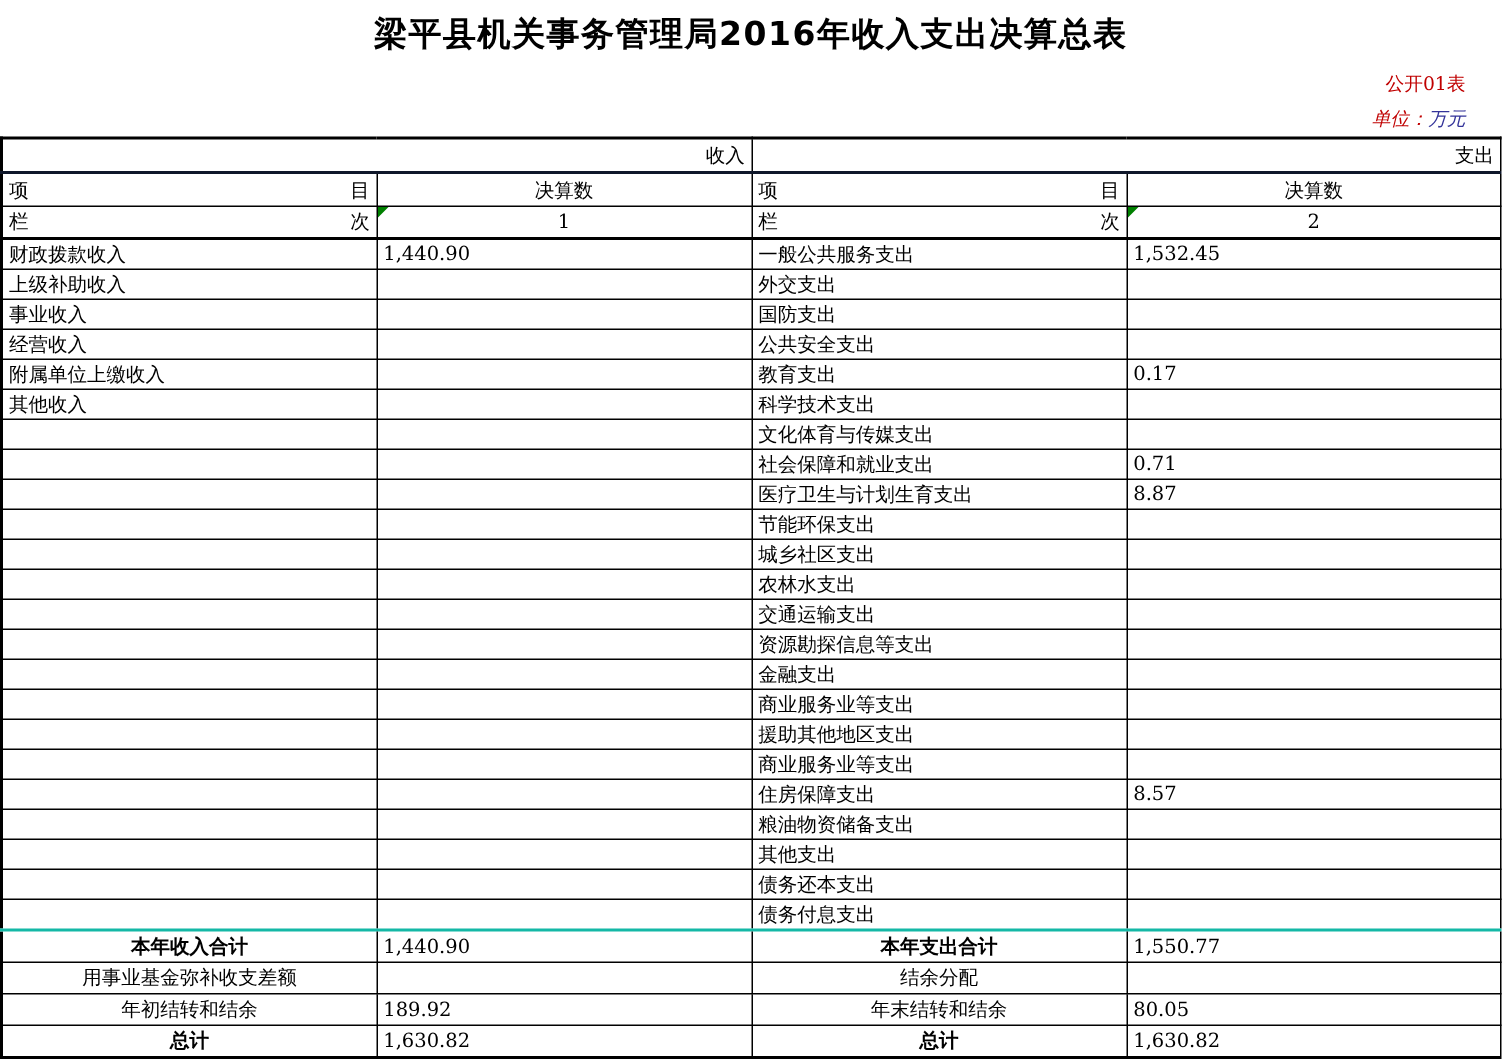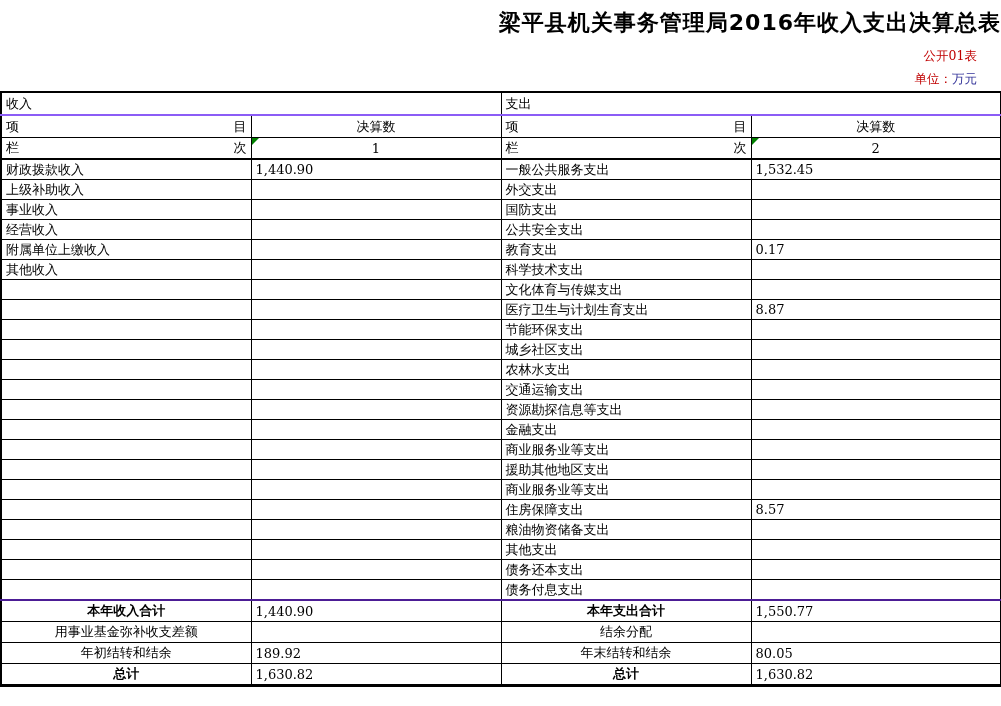--- a/index.html
+++ b/index.html
@@ -1,41 +1,41 @@
 <!DOCTYPE html>
 <html style="--red: #c00000; --blue: #333399; --triangle-green: #008000;"><head>
 <meta charset="utf-8">
 <style>
   html,body{margin:0;padding:0;background:#ffffff;}
   body{width:1001px;height:706px;font-family:"DejaVu Serif", serif;color:#000;}
   .page{position:relative;width:1001px;height:706px;overflow:hidden;}
-  .title{margin-top:8px;text-align:right;font-size:22px;font-weight:bold;
+  .title{margin-top:8px;text-align:center;font-size:22px;font-weight:bold;
          font-family:"DejaVu Sans", sans-serif;letter-spacing:1px;}
   .meta{text-align:right;padding-right:24px;font-size:12.5px;line-height:1;}
   .meta1{margin-top:12px;color:var(--red);}
-  .meta2{margin-top:10px;margin-bottom:6px;}
+  .meta2{margin-top:10px;margin-bottom:6px;font-style:italic;}
   .meta2 .unit-label{color:var(--red);}
   .meta2 .unit-value{color:var(--blue);}
   table.accounts{width:1000px;border-collapse:collapse;table-layout:fixed;
                  border:2px solid #000;border-bottom:3px solid #000;font-size:13px;}
   col{width:250px;}
   th,td{border:1px solid #000;padding:0 4px;overflow:hidden;white-space:nowrap;
         font-weight:normal;vertical-align:middle;}
-  tr.h1 th{height:21px;text-align:left;border-bottom:2px solid #8b5cf6;}
+  tr.h1 th{height:21px;text-align:right;border-bottom:2px solid #0f172a;}
   tr.h2 th{height:21px;}
   tr.h3 th{height:20px;border-bottom:2px solid #000;}
   .split{display:flex;justify-content:space-between;align-items:center;border:none;height:100%;}
   th.splitcell{padding:0 4px;}
   .center{text-align:center;}
   tbody td{height:19px;}
   td.item{text-align:left;}
   td.value{text-align:left;}
   tr.summary td{height:20px;}
   tr.summary td.item{text-align:center;}
-  tr.first-summary td{border-top:2px solid #4c1d95;}
+  tr.first-summary td{border-top:2px solid #14b8a6;}
   tr.bold td.item{font-weight:bold;}
   th.tri{position:relative;}
   .triangle{position:absolute;top:0;left:0;width:0;height:0;display:block;
             border-top:7px solid var(--triangle-green);border-right:7px solid transparent;}
 </style>
 </head>
 <body>
 
 <div class="page">
 
@@ -138,20 +138,26 @@
         </tr>
         <tr>
           <td class="item"></td>
           <td class="value"></td>
           <td class="item">文化体育与传媒支出</td>
           <td class="value"></td>
         </tr>
         <tr>
           <td class="item"></td>
           <td class="value"></td>
+          <td class="item">社会保障和就业支出</td>
+          <td class="value">0.71</td>
+        </tr>
+        <tr>
+          <td class="item"></td>
+          <td class="value"></td>
           <td class="item">医疗卫生与计划生育支出</td>
           <td class="value">8.87</td>
         </tr>
         <tr>
           <td class="item"></td>
           <td class="value"></td>
           <td class="item">节能环保支出</td>
           <td class="value"></td>
         </tr>
         <tr>

